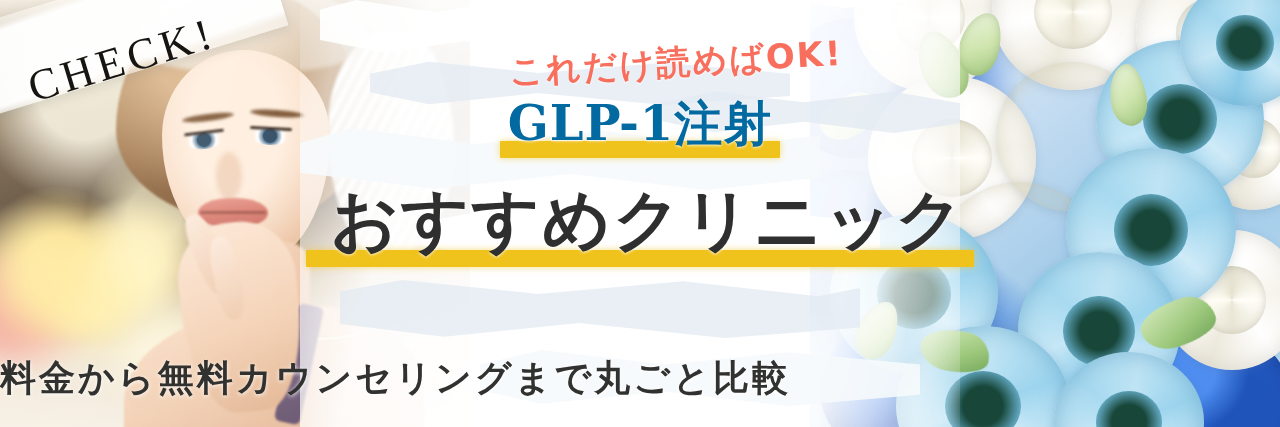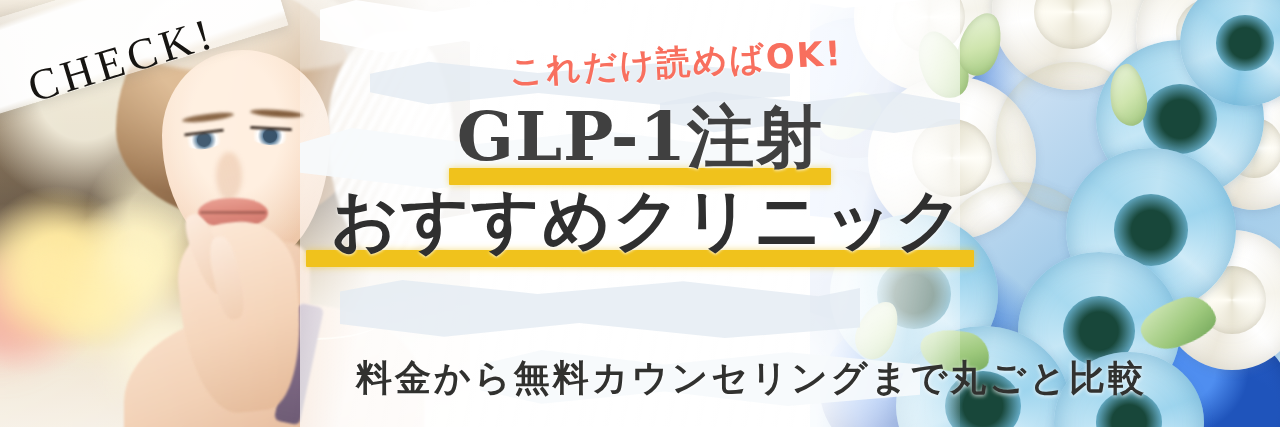--- a/index.html
+++ b/index.html
@@ -237,21 +237,21 @@
   .hl .bar{
     position:absolute;left:-8px;right:-8px;
     height:17px;background:#F0C21C;border-radius:1px;z-index:0;
     box-shadow:0 0 7px rgba(240,194,28,.55);
   }
   .hl .txt{position:relative;z-index:1;}
 
   .l1{top:92px;}
   .l1 .txt{
     font-family:"DejaVu Serif","Liberation Serif",serif;
-    font-size:67px;font-weight:700;color:#404040;letter-spacing:1px;
+    font-size:48px;font-weight:700;color:#0369a1;letter-spacing:1px;
     text-shadow:0 1px 3px rgba(255,255,255,.8);
   }
   .l1 .bar{bottom:-2px;}
 
   .l2{top:175px;}
   .l2 .txt{
     font-family:"DejaVu Serif","Liberation Serif",serif;
     font-size:67px;font-weight:700;color:#2f2f2f;letter-spacing:2px;
     text-shadow:0 1px 3px rgba(255,255,255,.8);
     margin-left:16px;
@@ -260,21 +260,21 @@
 
   .l3{top:258px;}
   .l3 .txt{
     font-family:"DejaVu Serif","Liberation Serif",serif;
     font-size:67px;font-weight:700;color:#2f2f2f;letter-spacing:2px;
     text-shadow:0 1px 3px rgba(255,255,255,.8);
   }
   .l3 .bar{bottom:0px;}
 
   .sub{
-    position:absolute;left:0;top:354px;width:1147px;text-align:right;
+    position:absolute;left:0;top:354px;width:1147px;text-align:left;
     font-family:"DejaVu Sans","Liberation Sans",sans-serif;
     font-size:36px;font-weight:700;color:#31312f;letter-spacing:3px;
     text-shadow:0 1px 4px rgba(255,255,255,.9);
   }
 </style>
 </head>
 <body>
 
 <div class="banner">
 

